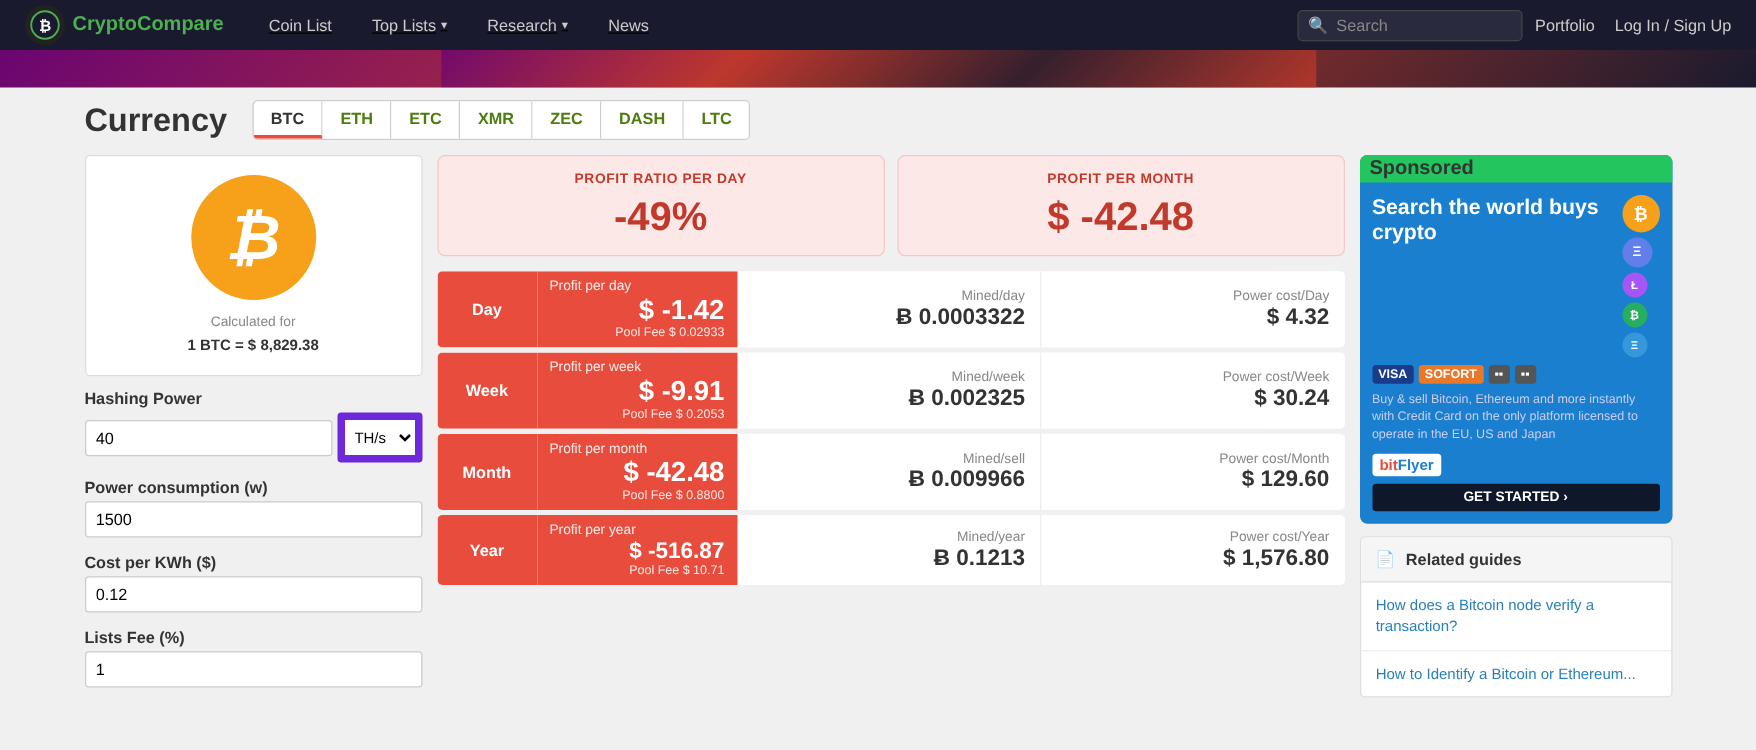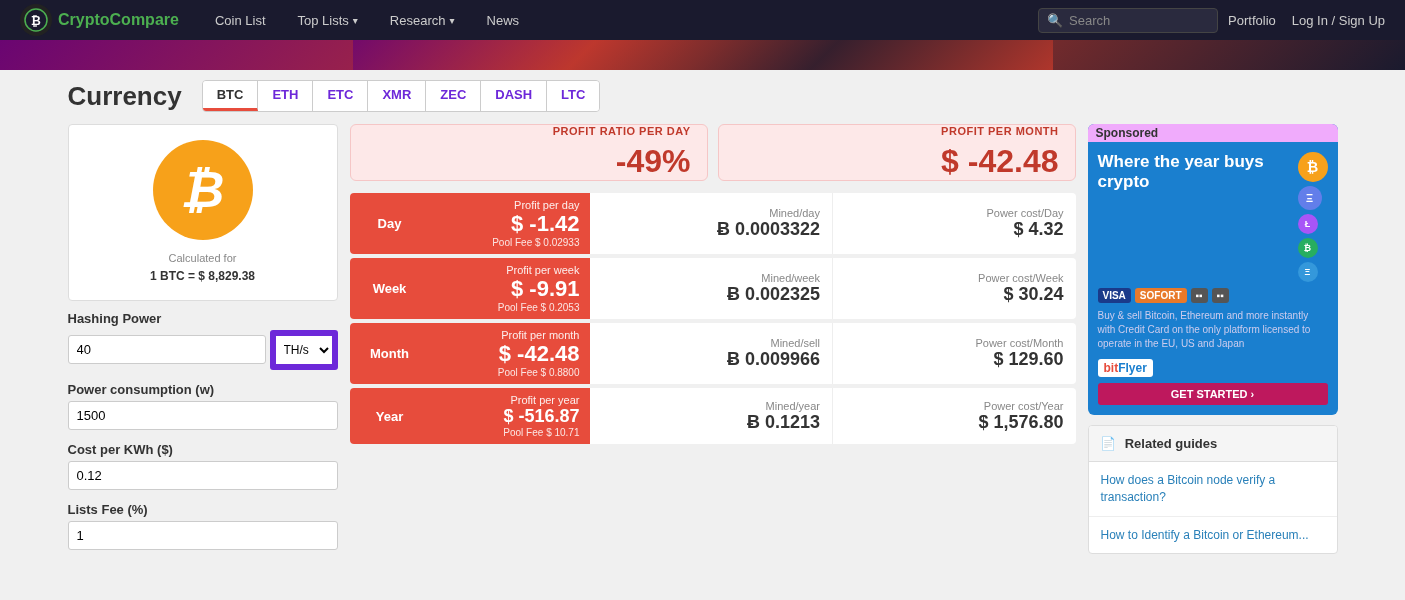--- a/index.html
+++ b/index.html
@@ -27,20 +27,21 @@
       display: flex; align-items: center; justify-content: center;
       font-size: 16px;
     }
     .logo-text { color: white; font-size: 16px; font-weight: bold; }
     .logo-text span { color: #4caf50; }
     .nav-items {
       display: flex;
       align-items: center;
       flex: 1;
       gap: 0;
+      text-decoration: underline;
     }
     .nav-item {
       color: #ccc;
       padding: 0 16px;
       height: 40px;
       display: flex;
       align-items: center;
       cursor: pointer;
       font-size: 13px;
       white-space: nowrap;
@@ -112,21 +113,21 @@
       border: 1px solid #ccc;
       border-radius: 4px;
       overflow: hidden;
     }
     .currency-tab {
       padding: 6px 14px;
       background: white;
       border-right: 1px solid #ccc;
       cursor: pointer;
       font-size: 13px;
-      color: #6d28d9;
+      color: #4d7c0f;
       font-weight: bold;
     }
     .currency-tab:last-child { border-right: none; }
     .currency-tab.active {
       background: white;
       color: #333;
       border-bottom: 3px solid #e74c3c;
     }
 
     
@@ -214,22 +215,22 @@
 
     
     .profit-summary {
       display: flex;
       gap: 10px;
       margin-bottom: 12px;
     }
     .profit-card {
       flex: 1;
       border-radius: 6px;
-      padding: 0 16px;
-      text-align: right;
+      padding: 12px 16px;
+      text-align: center;
     }
     .profit-card.loss {
       background: #fde8e8;
       border: 1px solid #f5c6c6;
     }
     .profit-card-label {
       font-size: 11px;
       font-weight: bold;
       color: #c0392b;
       letter-spacing: 0.5px;
@@ -270,21 +271,21 @@
     }
     .profit-main-cell {
       width: 160px;
       min-width: 160px;
       background: #e74c3c;
       padding: 6px 10px;
       color: white;
     }
     .profit-main-label {
       font-size: 11px;
-      text-align: right;
+      text-align: left;
       opacity: 0.9;
     }
     .profit-main-value {
       font-size: 22px;
       font-weight: bold;
       text-align: right;
     }
     .profit-pool-fee {
       font-size: 10px;
       text-align: right;
@@ -332,22 +333,22 @@
       min-width: 250px;
     }
     .ad-card {
       background: #1a7fcf;
       border-radius: 6px;
       overflow: hidden;
       margin-bottom: 10px;
       position: relative;
     }
     .sponsored-tag {
-      background: #f0abfc;
-      font-size: 12px;
+      background: #22c55e;
+      font-size: 16px;
       font-weight: bold;
       padding: 2px 8px;
       color: #333;
     }
     .ad-content {
       padding: 10px;
       color: white;
     }
     .ad-headline {
       font-size: 20px;
@@ -386,21 +387,21 @@
     }
     .bitflyer-logo {
       background: white;
       color: #1a7fcf;
       font-weight: bold;
       font-size: 12px;
       padding: 2px 6px;
       border-radius: 3px;
     }
     .ad-cta {
-      background: #be185d;
+      background: #0f172a;
       color: white;
       font-size: 11px;
       font-weight: bold;
       padding: 5px 10px;
       border-radius: 3px;
       margin-top: 6px;
       text-align: center;
       cursor: pointer;
     }
 
@@ -631,21 +632,21 @@
 
       </div>
     </div>
 
     <div class="right-panel">
 
       <div class="ad-card">
         <div class="sponsored-tag">Sponsored</div>
         <div class="ad-content">
           <div style="display:flex; justify-content:space-between; align-items:flex-start;">
-            <div class="ad-headline" style="flex:1; font-size:17px;">Where the year buys crypto</div>
+            <div class="ad-headline" style="flex:1; font-size:17px;">Search the world buys crypto</div>
             <div style="display:flex; flex-direction:column; gap:4px; margin-left:6px;">
               <div class="coin-circle" style="background:#f7a11a;">₿</div>
               <div class="coin-circle" style="background:#627eea; width:24px; height:24px; font-size:11px;">Ξ</div>
               <div class="coin-circle" style="background:#a855f7; width:20px; height:20px; font-size:9px;">Ł</div>
               <div class="coin-circle" style="background:#27ae60; width:20px; height:20px; font-size:9px;">₿</div>
               <div class="coin-circle" style="background:#3498db; width:20px; height:20px; font-size:9px;">Ξ</div>
             </div>
           </div>
           <div class="ad-logos">
             <div class="ad-logo-badge visa">VISA</div>

